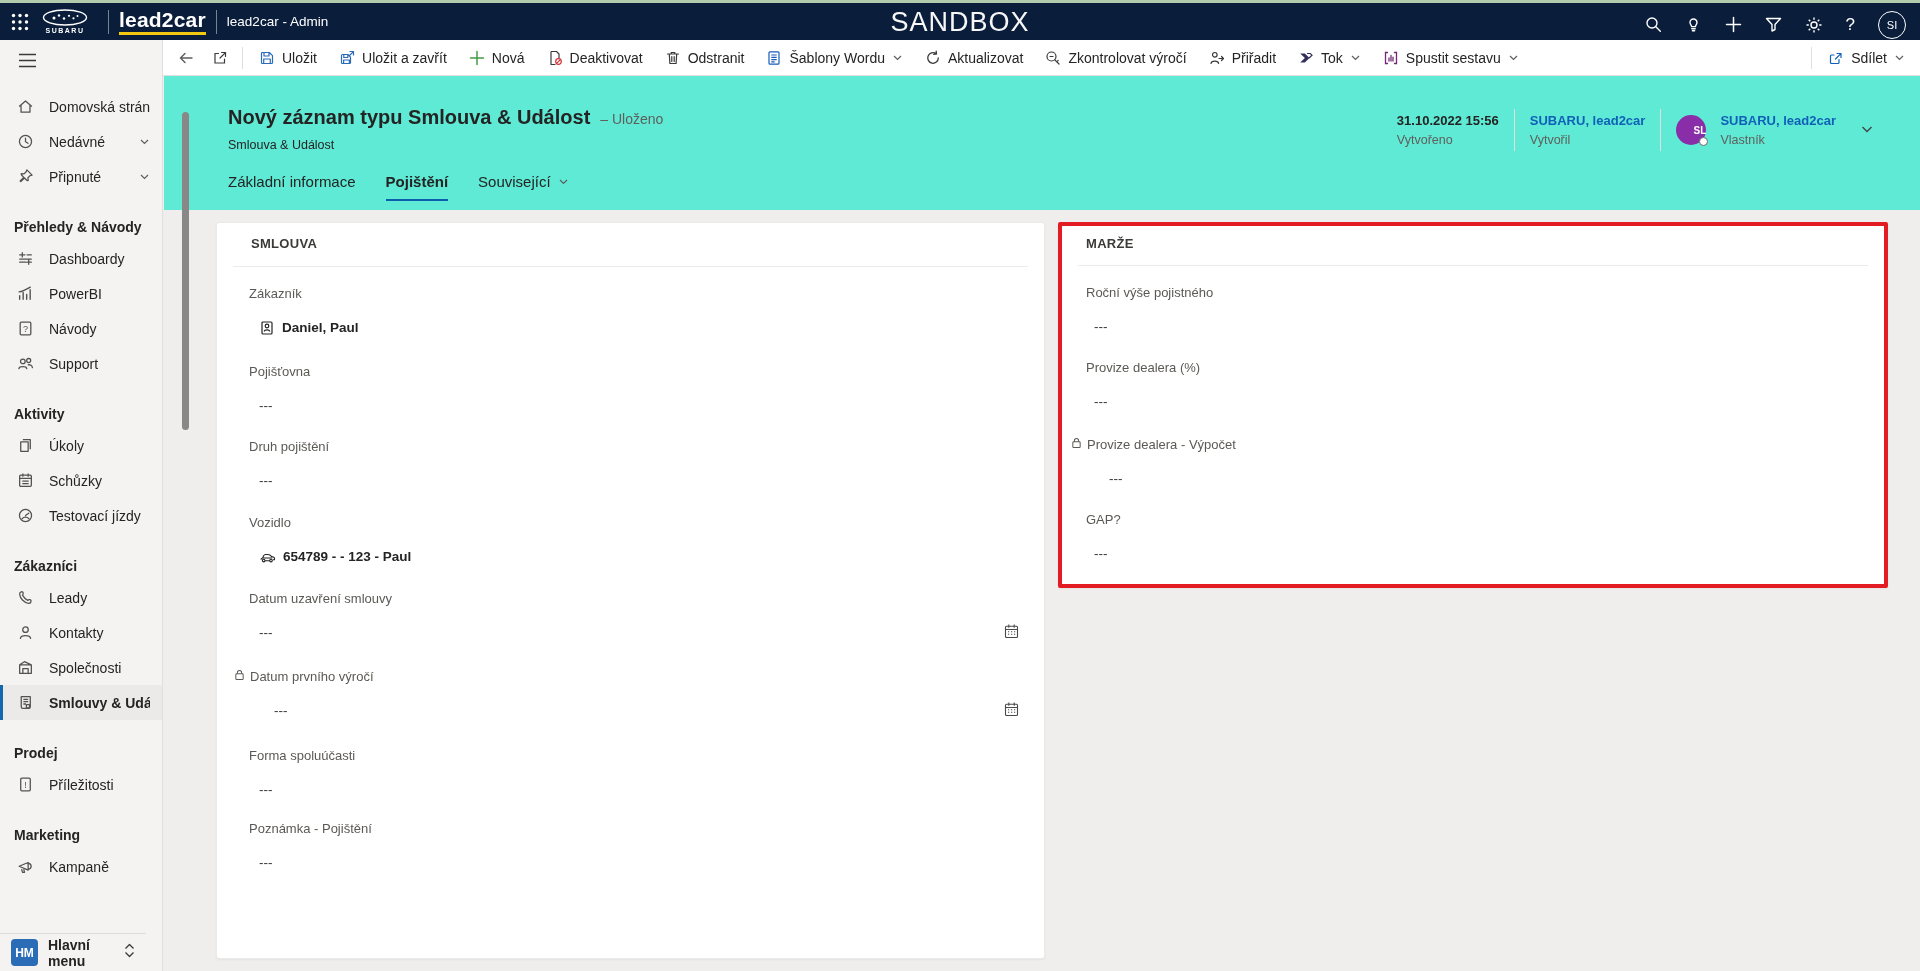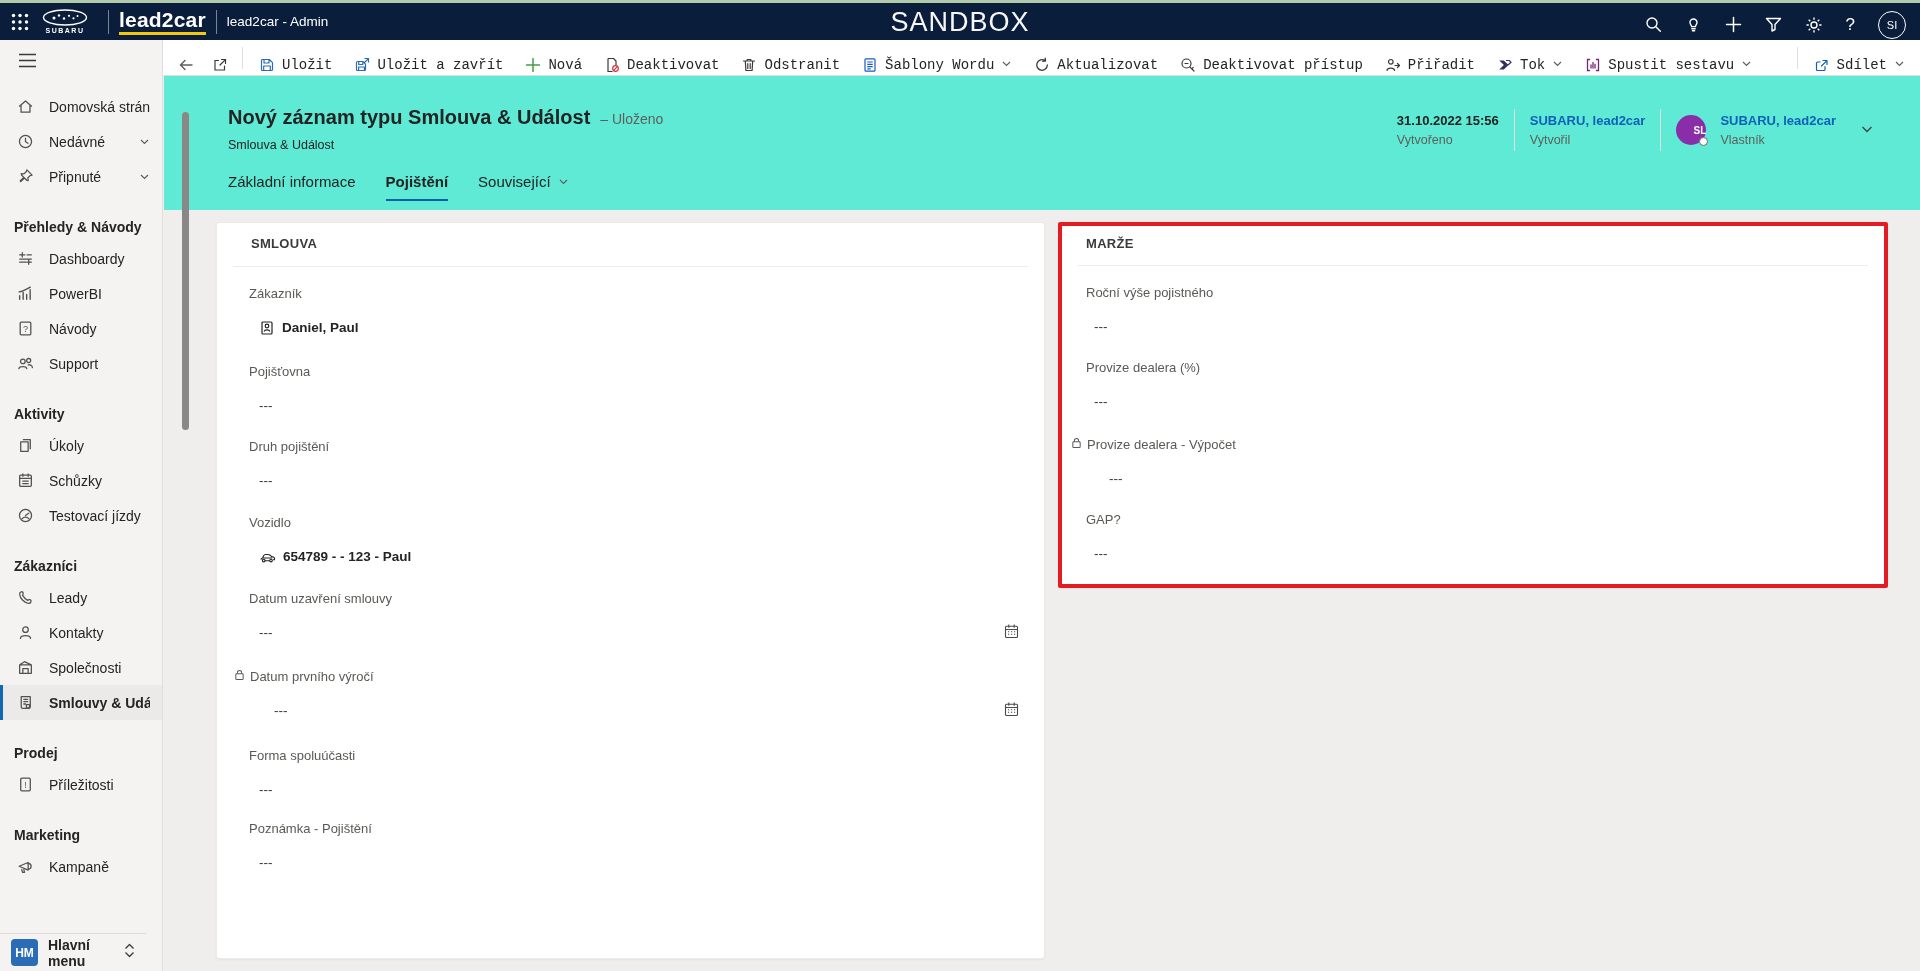--- a/index.html
+++ b/index.html
@@ -20,22 +20,22 @@
   .sandbox { position:absolute; left:50%; top:4px; transform:translateX(-50%);
     color:#f7f7f7; font-size:27px; font-weight:300; letter-spacing:1px; }
   .topbar-right { position:absolute; right:14px; top:3px; height:37px; display:flex; align-items:center; gap:23px; }
   .tb-icon { color:#fff; cursor:pointer; display:flex; align-items:center; }
   .tb-avatar { width:28px; height:28px; border-radius:50%; border:1.5px solid #fff; color:#fff;
     font-size:11px; display:flex; align-items:center; justify-content:center; cursor:pointer; }
 
   
   .cmdbar { position:absolute; top:40px; left:163px; right:0; height:36px; background:#fff;
     border-bottom:1px solid #e1dfdd; display:flex; align-items:center; padding:0 4px 0 6px; z-index:20; }
-  .cmd { display:flex; align-items:flex-end; gap:7px; height:30px; padding:0 11px; background:none; border:none;
-    font-family:Liberation Mono, monospace; font-size:14px; color:#242424; cursor:pointer; white-space:nowrap; border-radius:2px; }
+  .cmd { display:flex; align-items:center; gap:7px; height:30px; padding:0 11px; background:none; border:none;
+    font-family:Liberation Sans, sans-serif; font-size:14px; color:#242424; cursor:pointer; white-space:nowrap; border-radius:2px; }
   .cmd svg { flex:none; }
   .vsep { width:1px; height:22px; background:#e1dfdd; margin:0 5px; flex:none; }
   .spacer { flex:1; }
   .chev { color:#605e5c; }
 
   
   .sidebar { position:absolute; top:40px; left:0; bottom:0; width:163px; background:#f4f3f2;
     border-right:1px solid #e1dfdd; z-index:25; }
   .hamburger { margin:9px 0 0 14px; background:none; border:none; cursor:pointer; padding:4px; }
   .nav-scroll { margin-top:14px; }
@@ -401,21 +401,21 @@
     <svg width="16" height="16" viewBox="0 0 16 16" fill="none" stroke="#3b3a39" stroke-width="1.3" stroke-linecap="round">
         <path d="M13.3 8A5.3 5.3 0 1 1 11 3.6M11.2 1.2l.3 2.8-2.8.3"></path>
       </svg>
     <span>Aktualizovat</span>
   </button>
   <button class="cmd">
     <svg width="16" height="16" viewBox="0 0 16 16" fill="none" stroke="#3b3a39" stroke-width="1.2" stroke-linecap="round">
         <circle cx="6.5" cy="6.5" r="4.5"></circle>
         <path d="M9.8 9.8l4.2 4.2M11.8 11.8l1.4-1.4M5 6.5h3"></path>
       </svg>
-    <span>Deaktivovat přístup</span>
+    <span>Zkontrolovat výročí</span>
   </button>
   <button class="cmd">
     <svg width="16" height="16" viewBox="0 0 16 16" fill="none" stroke="#3b3a39" stroke-width="1.2" stroke-linecap="round">
         <circle cx="5.8" cy="4.8" r="2.3"></circle>
         <path d="M2 13.3c.4-3 7.2-3 7.6 0M10 8.5h4.5m0 0l-2-2m2 2l-2 2"></path>
       </svg>
     <span>Přiřadit</span>
   </button>
   <button class="cmd">
     <svg width="16" height="16" viewBox="0 0 16 16">

